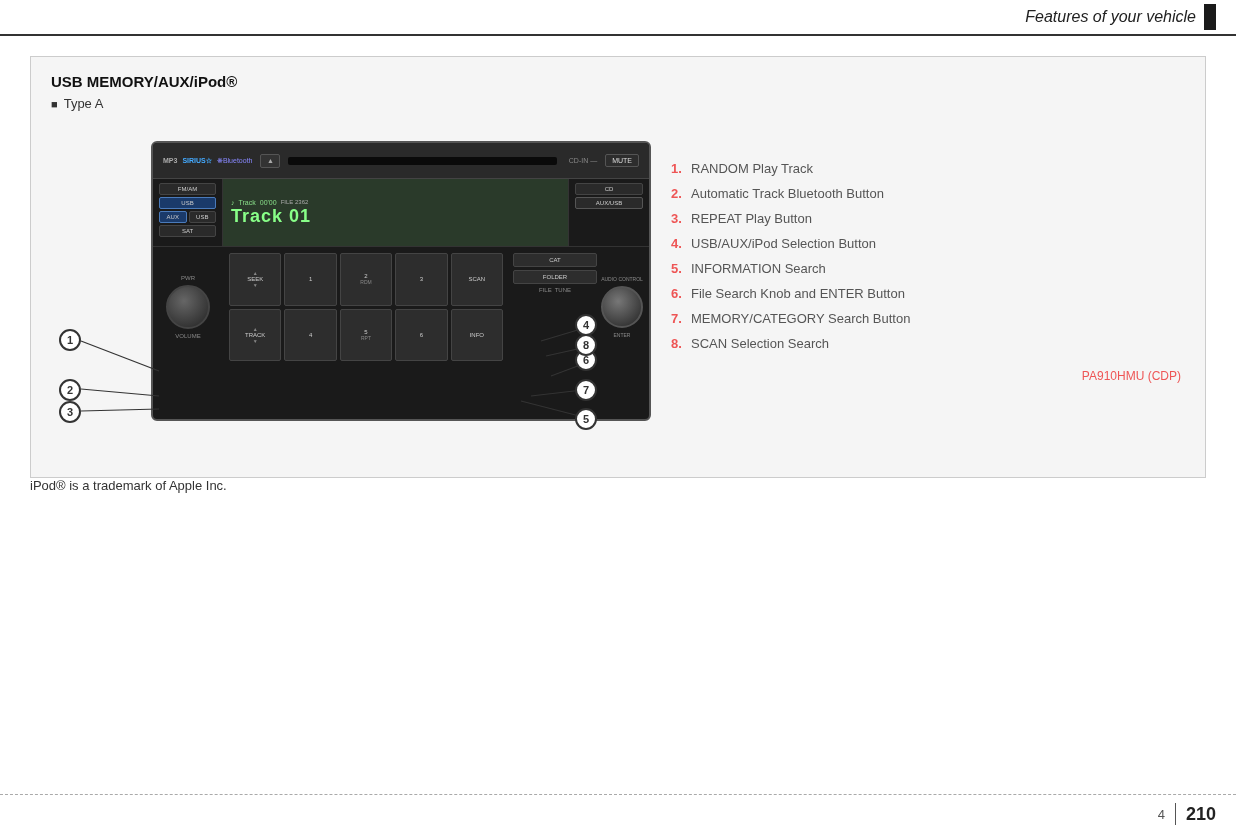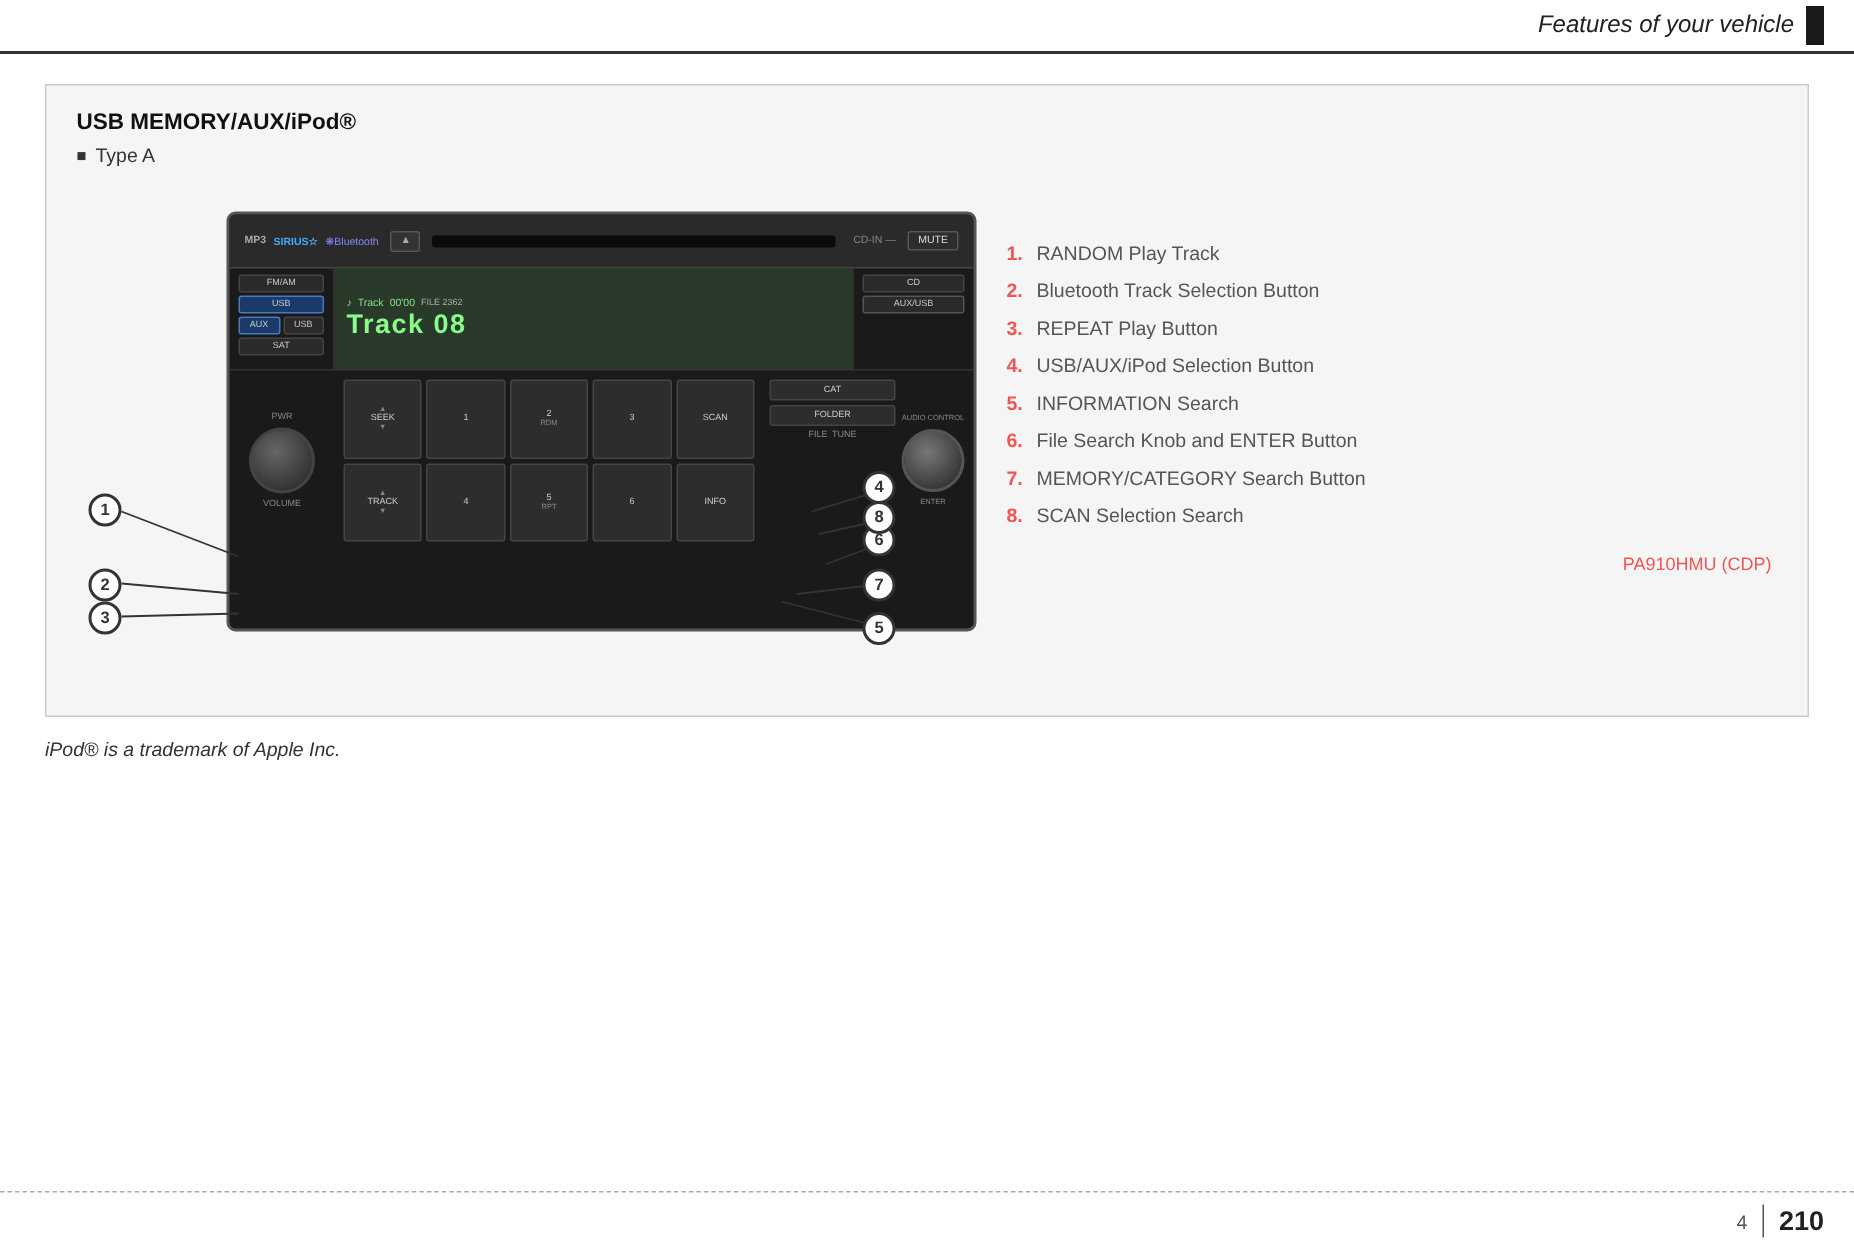--- a/index.html
+++ b/index.html
@@ -326,24 +326,22 @@
     
     .part-number {
       text-align: right;
       color: #e55;
       font-size: 12px;
       padding: 8px 4px 2px 0;
     }
 
     
     .footnote {
-      margin-top: 14px;
       font-size: 13px;
       color: #333;
-      font-style: italic;
     }
 
     
     .bottom-bar {
       position: absolute;
       bottom: 0;
       left: 0;
       right: 0;
       display: flex;
       align-items: center;
@@ -426,21 +424,21 @@
                 </div>
                 <div class="r-btn">SAT</div>
               </div>
               <div class="display-area">
                 <div class="display-top">
                   <span>♪</span>
                   <span>Track</span>
                   <span>00'00</span>
                   <span style="color:#aaa;font-size:6px;">FILE 2362</span>
                 </div>
-                <div class="display-track-main">Track 08</div>
+                <div class="display-track-main">Track 01</div>
               </div>
               <div class="radio-right-btns">
                 <div class="cd-btn">CD</div>
                 <div class="aux-usb-btn">AUX/USB</div>
               </div>
             </div>
 
             <div class="radio-bottom">
               <div class="vol-knob-area">
                 <span class="knob-label">PWR</span>
@@ -538,21 +536,21 @@
         </div>
       </div>
 
       <div class="features-list">
         <div class="feature-item">
           <span class="feature-num">1.</span>
           <span class="feature-text">RANDOM Play Track</span>
         </div>
         <div class="feature-item">
           <span class="feature-num">2.</span>
-          <span class="feature-text">Bluetooth Track Selection Button</span>
+          <span class="feature-text">Automatic Track Bluetooth Button</span>
         </div>
         <div class="feature-item">
           <span class="feature-num">3.</span>
           <span class="feature-text">REPEAT Play Button</span>
         </div>
         <div class="feature-item">
           <span class="feature-num">4.</span>
           <span class="feature-text">USB/AUX/iPod Selection Button</span>
         </div>
         <div class="feature-item">

